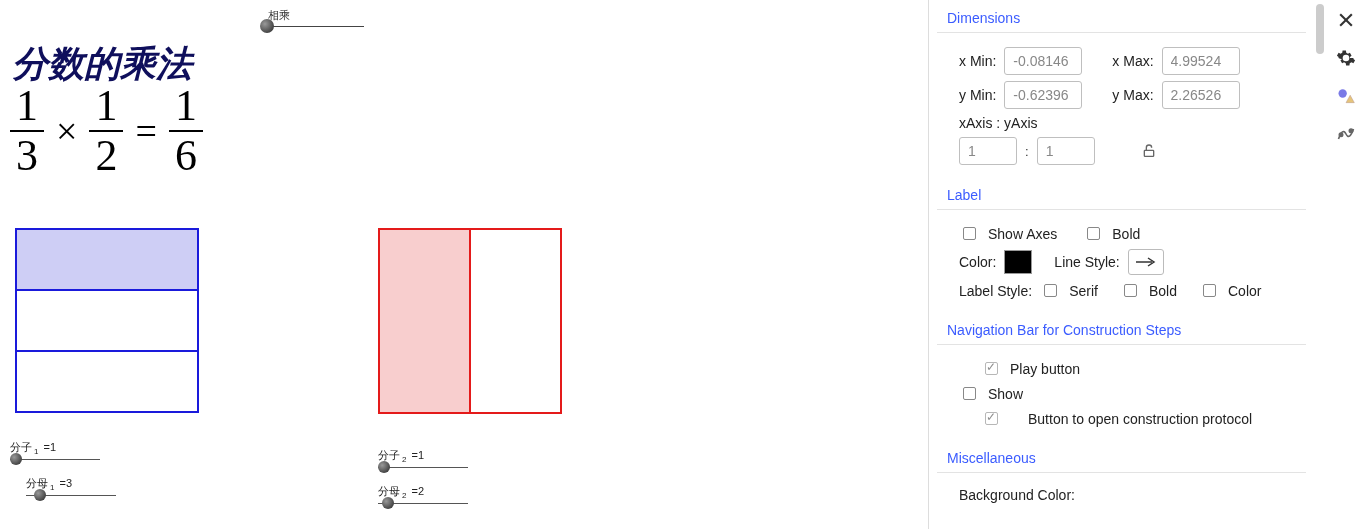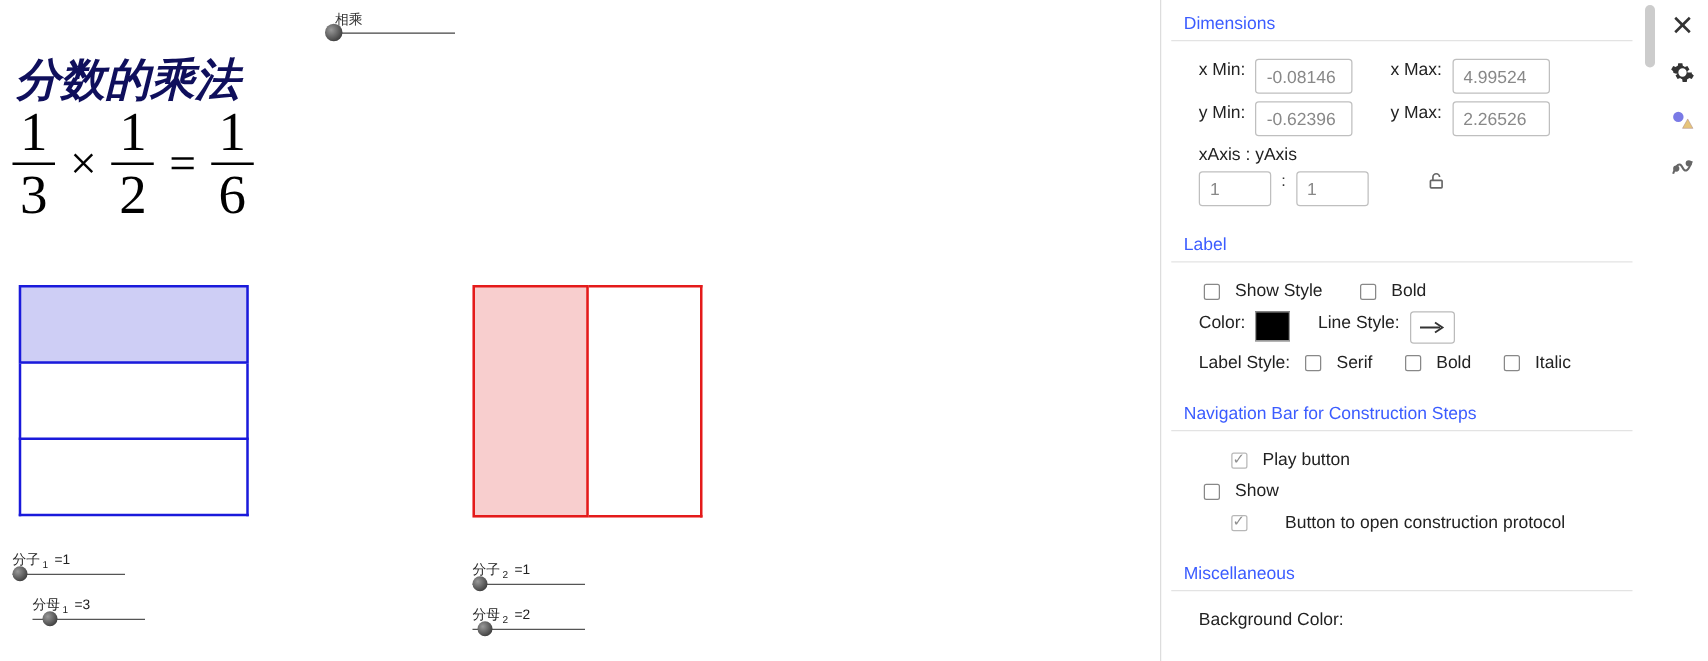--- a/index.html
+++ b/index.html
@@ -192,21 +192,21 @@
     padding: 10px 10px 6px;
     border-bottom: 1px solid #e3e3e3;
     margin: 0 8px;
     font-size: 14px;
   }
   .section-body {
     padding: 8px 10px 6px 30px;
   }
   .row {
     display: flex;
-    align-items: flex-start;
+    align-items: center;
     gap: 8px;
     margin: 6px 0;
     flex-wrap: wrap;
   }
   .row label { font-size: 14px; color: #222; }
   .num-input {
     width: 78px;
     height: 28px;
     border: 1px solid #bfbfbf;
     border-radius: 3px;
@@ -389,21 +389,21 @@
             <rect x="5" y="11" width="14" height="9" rx="1"></rect>
             <path d="M8 11V7a4 4 0 0 1 8 0"></path>
           </svg>
       </div>
     </div>
 
     <div class="section-h">Label</div>
     <div class="section-body">
       <div class="row">
         <input type="checkbox" class="cb" style="">
-        <label>Show Style</label>
+        <label>Show Axes</label>
         <div style="width:10px;"></div>
         <input type="checkbox" class="cb" style="">
         <label>Bold</label>
       </div>
       <div class="row">
         <label>Color:</label>
         <span class="color-swatch"></span>
         <div style="width:6px;"></div>
         <label>Line Style:</label>
         <span class="line-style-btn">
@@ -415,21 +415,21 @@
       </div>
       <div class="row">
         <label>Label Style:</label>
         <input type="checkbox" class="cb" style="">
         <label>Serif</label>
         <div style="width:6px;"></div>
         <input type="checkbox" class="cb" style="">
         <label>Bold</label>
         <div style="width:6px;"></div>
         <input type="checkbox" class="cb" style="">
-        <label>Italic</label>
+        <label>Color</label>
       </div>
     </div>
 
     <div class="section-h">Navigation Bar for Construction Steps</div>
     <div class="section-body">
       <div class="row" style="margin-left:22px;">
         <input type="checkbox" class="cb muted" checked="" style="">
         <label>Play button</label>
       </div>
       <div class="row">

